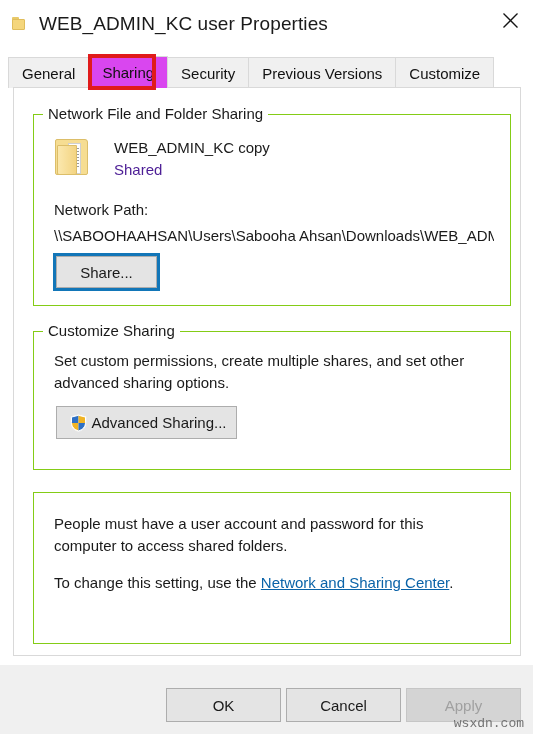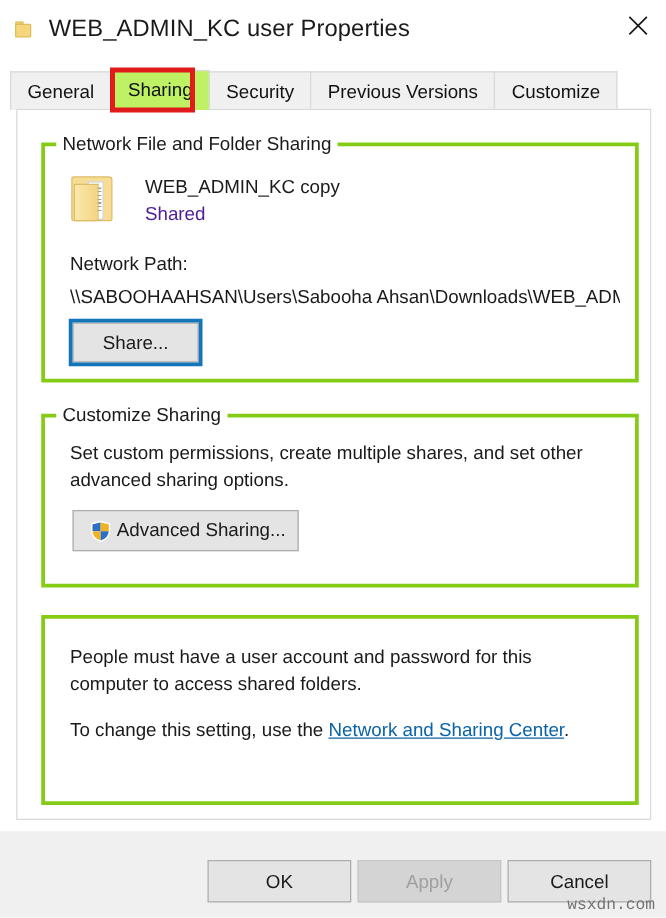--- a/index.html
+++ b/index.html
@@ -94,21 +94,21 @@
     color: #111111;
     background: #f0f0f0;
     border: 1px solid #d9d9d9;
     border-bottom: none;
     box-sizing: border-box;
     margin-right: -1px;
     white-space: nowrap;
     cursor: default;
   }
   .tab-item.active {
-    background: #bef264;
+    background: #d946ef;
     border-color: #d9d9d9;
     height: 32px;
     position: relative;
     z-index: 3;
   }
 
   
   .tab-highlight {
     position: absolute;
     left: 88px;
@@ -129,21 +129,21 @@
     width: 508px;
     height: 569px;
     background: #ffffff;
     border: 1px solid #d9d9d9;
     box-sizing: border-box;
   }
 
   
   .groupbox {
     position: absolute;
-    border: 3px solid #84cc16;
+    border: 1px solid #84cc16;
     box-sizing: border-box;
     background: transparent;
   }
   .group-title {
     position: absolute;
     top: -10px;
     left: 9px;
     padding: 0 5px;
     background: #ffffff;
     font-size: 15px;
@@ -439,19 +439,19 @@
       <div class="pw-change">
         <span>To change this setting, use the </span><a class="link">Network and Sharing Center</a><span>.</span>
       </div>
     </div>
 
   </div>
 
   <div class="footer">
     <div class="footer-buttons">
       <button class="btn">OK</button>
+      <button class="btn">Cancel</button>
       <button class="btn disabled" disabled="">Apply</button>
-      <button class="btn">Cancel</button>
     </div>
     <div class="watermark">wsxdn.com</div>
   </div>
 
 </div>
 
 </body></html>

